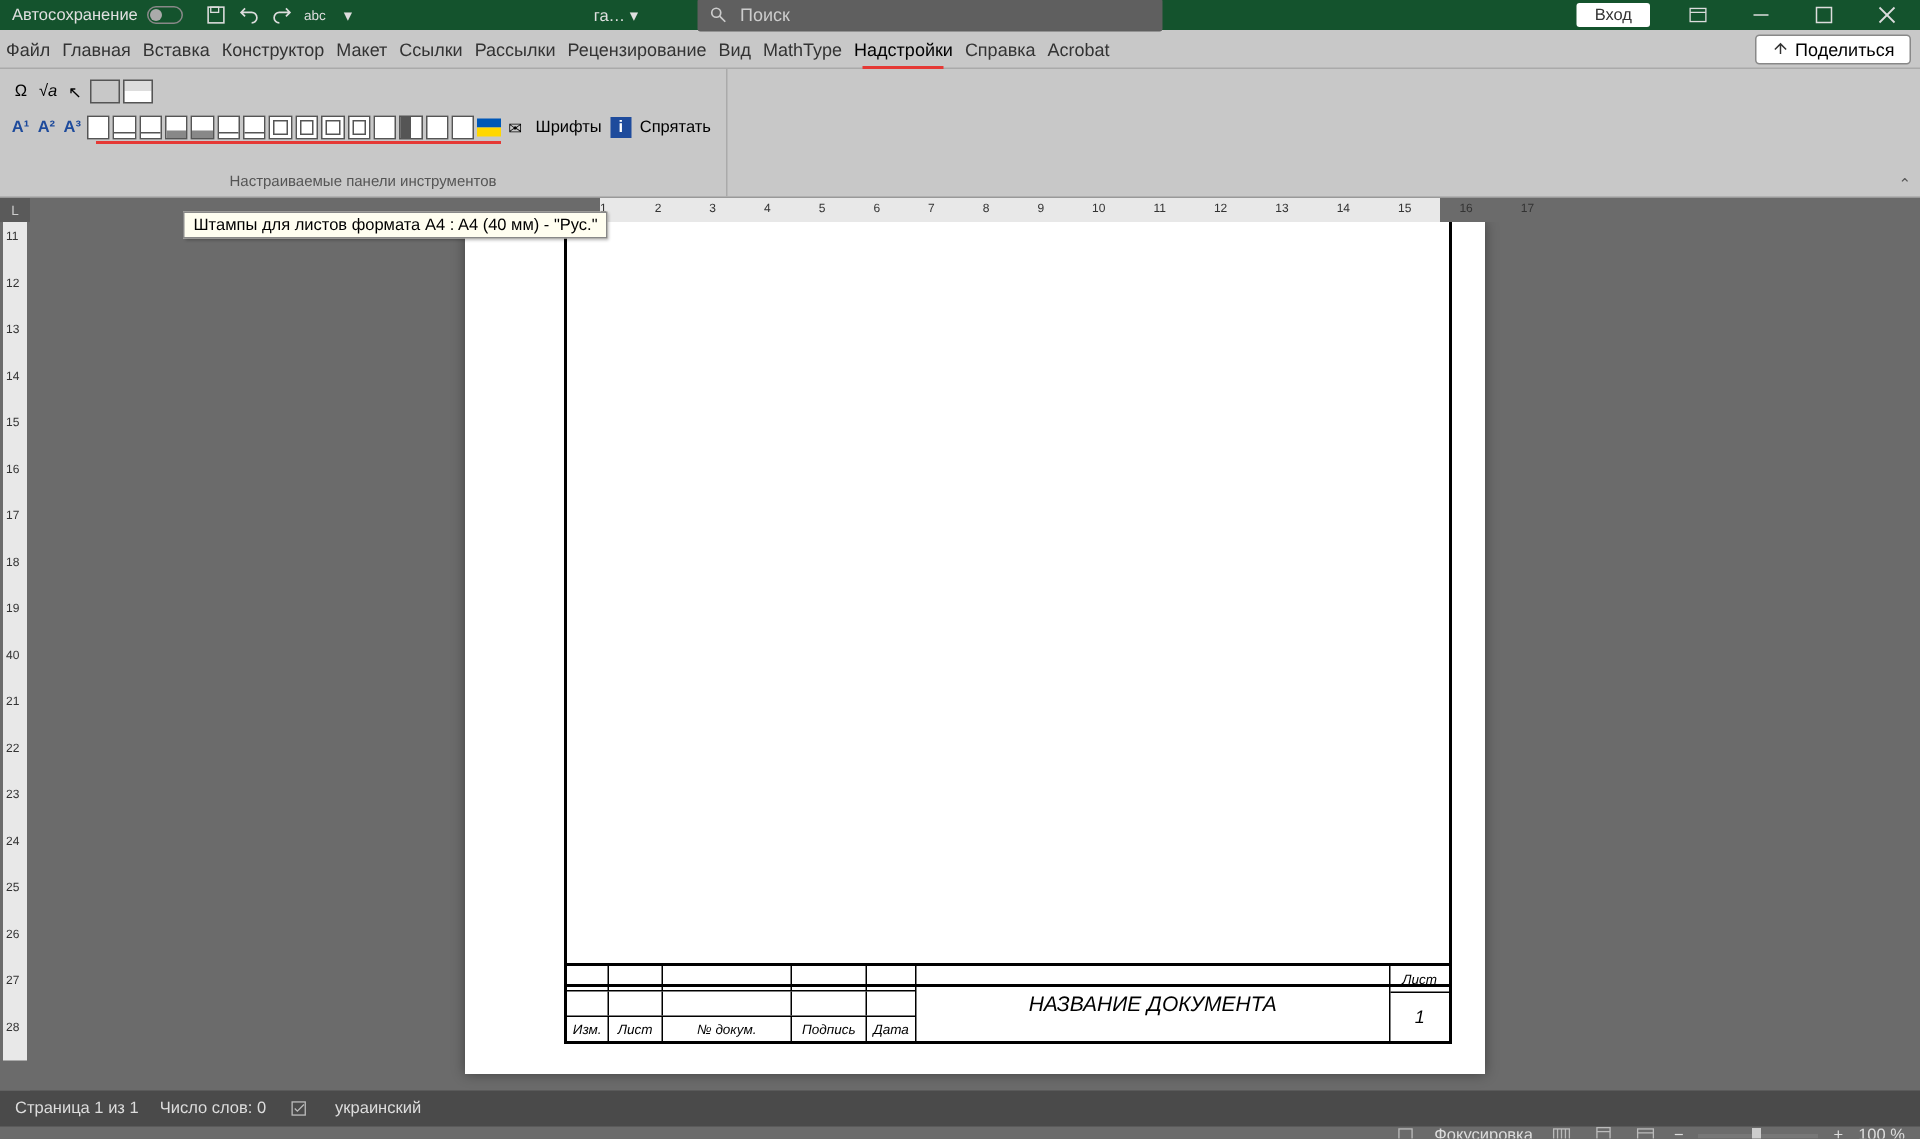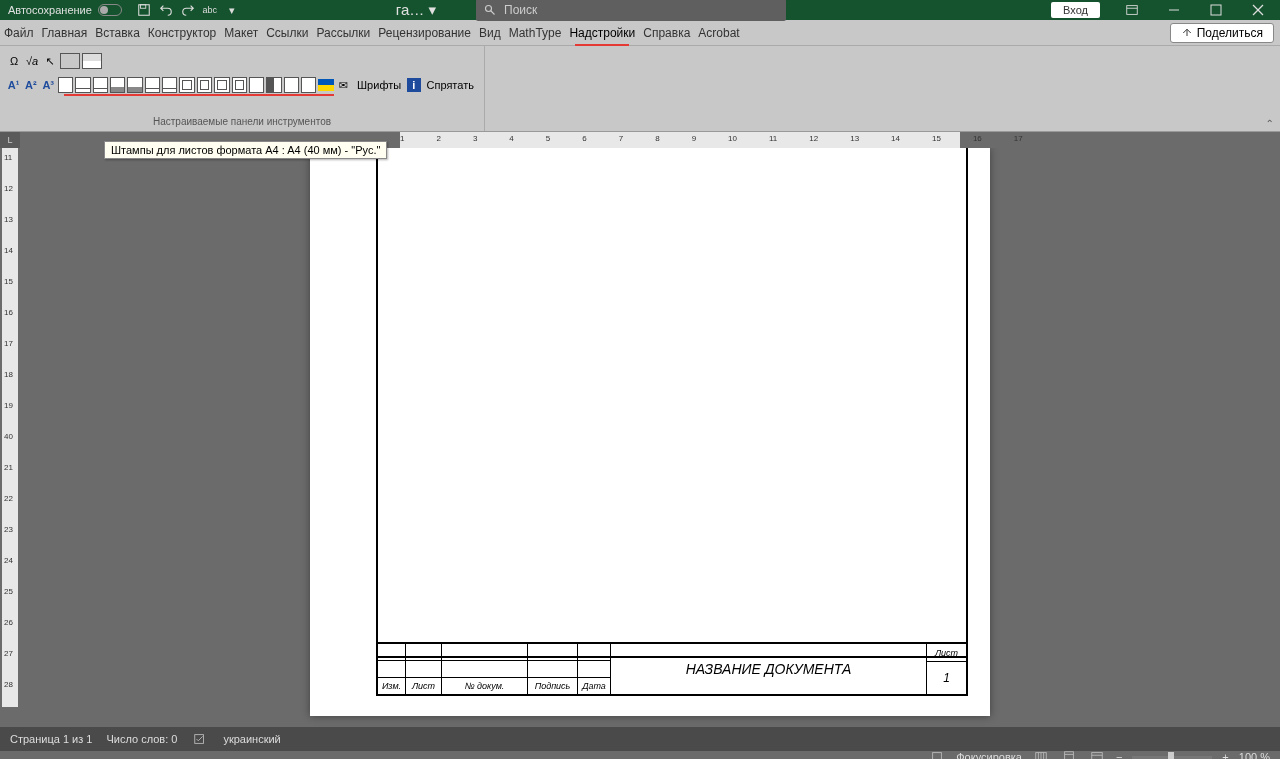--- a/index.html
+++ b/index.html
@@ -5,21 +5,21 @@
 * { margin: 0; padding: 0; box-sizing: border-box; font-family: "Segoe UI", Arial, sans-serif; }
 body { width: 1280px; height: 759px; overflow: hidden; background: #6b6b6b; position: relative; }
 
 
 .titlebar { height: 20px; background: #14532d; display: flex; align-items: center; color: #e0e0e0; font-size: 11px; }
 .autosave { display: flex; align-items: center; padding: 0 8px; gap: 6px; }
 .toggle { width: 24px; height: 12px; border: 1px solid #888; border-radius: 6px; position: relative; }
 .toggle::after { content: ""; width: 8px; height: 8px; background: #aaa; border-radius: 50%; position: absolute; left: 1px; top: 1px; }
 .qat { display: flex; gap: 6px; padding: 0 6px; align-items: center; }
 .qat-icon { width: 16px; height: 16px; display: flex; align-items: center; justify-content: center; cursor: pointer; color: #ddd; }
-.doc-title { flex: 0 0 auto; padding: 0 40px 0 150px; font-size: 15px; }
+.doc-title { flex: 0 0 auto; padding: 0 40px 0 150px; font-size: 11px; }
 .search-box { width: 310px; height: 22px; background: #5f5f5f; border-radius: 2px; display: flex; align-items: center; padding: 0 8px; gap: 8px; color: #ccc; font-size: 12px; }
 .titlebar-right { margin-left: auto; display: flex; align-items: center; gap: 2px; padding-right: 2px; }
 .login-btn { background: #fff; color: #333; padding: 2px 12px; font-size: 11px; border-radius: 2px; cursor: pointer; margin-right: 10px; }
 .win-btn { width: 40px; height: 28px; display: flex; align-items: center; justify-content: center; cursor: pointer; color: #ddd; }
 
 
 .ribbon-tabs { height: 26px; background: #c8c8c8; display: flex; align-items: stretch; border-bottom: 1px solid #aaa; }
 .tab { padding: 0 4px; display: flex; align-items: center; font-size: 12px; color: #333; cursor: pointer; position: relative; }
 .tab.active { color: #000; }
 .tab.active::after { content: ""; position: absolute; bottom: -1px; left: 10px; right: 10px; height: 2px; background: #e53935; }
@@ -41,21 +41,21 @@
 .flag-bot { flex:1; background:#ffd700; }
 .txt-btn { font-size: 11px; padding: 0 4px; cursor: pointer; display: flex; align-items: center; gap: 3px; }
 .collapse-caret { position: absolute; right: 6px; bottom: 2px; font-size: 10px; color: #555; cursor: pointer; }
 
 
 .ruler-h-wrap { height: 16px; background: #6b6b6b; display: flex; }
 .ruler-corner { width: 20px; height: 16px; background: #5a5a5a; color:#ccc; font-size:9px; display:flex; align-items:center; justify-content:center; }
 .ruler-h { flex:1; background: #6b6b6b; position: relative; font-size: 8px; color: #ddd; }
 .ruler-h-inner { position:absolute; left: 380px; right: 320px; top:0; bottom:0; background:#e8e8e8; }
 .ruler-ticks { position:absolute; left:380px; top:2px; display:flex; gap:32px; font-size:8px; color:#333; }
-.tooltip { position: absolute; left: 104px; top: 141px; background: #fffef0; border: 1px solid #888; padding: 2px 6px; font-size: 11px; z-index: 100; box-shadow: 1px 1px 2px rgba(0,0,0,0.3); }
+.tooltip { position: absolute; left: 122px; top: 141px; background: #fffef0; border: 1px solid #888; padding: 2px 6px; font-size: 11px; z-index: 100; box-shadow: 1px 1px 2px rgba(0,0,0,0.3); }
 
 .workspace { height: 579px; background: #6b6b6b; display: flex; }
 .ruler-v { width: 20px; background: #6b6b6b; position: relative; }
 .ruler-v-inner { position:absolute; top:0; bottom:20px; left:2px; right:2px; background:#e8e8e8; }
 .ruler-v-ticks { position:absolute; top:5px; left:4px; display:flex; flex-direction:column; gap:22px; font-size:8px; color:#333; }
 .doc-area { flex:1; overflow: hidden; display:flex; justify-content:center; padding-top: 0; }
 .page { width: 680px; height: 568px; background: #fff; box-shadow: 0 0 8px rgba(0,0,0,0.4); position: relative; }
 .frame { position: absolute; left: 66px; top: 0; right: 22px; bottom: 58px; border: 2px solid #000; border-top: none; }
 .stamp-table { position: absolute; left: 66px; right: 22px; bottom: 20px; height: 54px; border: 2px solid #000; display: flex; }
 .stamp-left { width: 232px; display: flex; flex-direction: column; }

